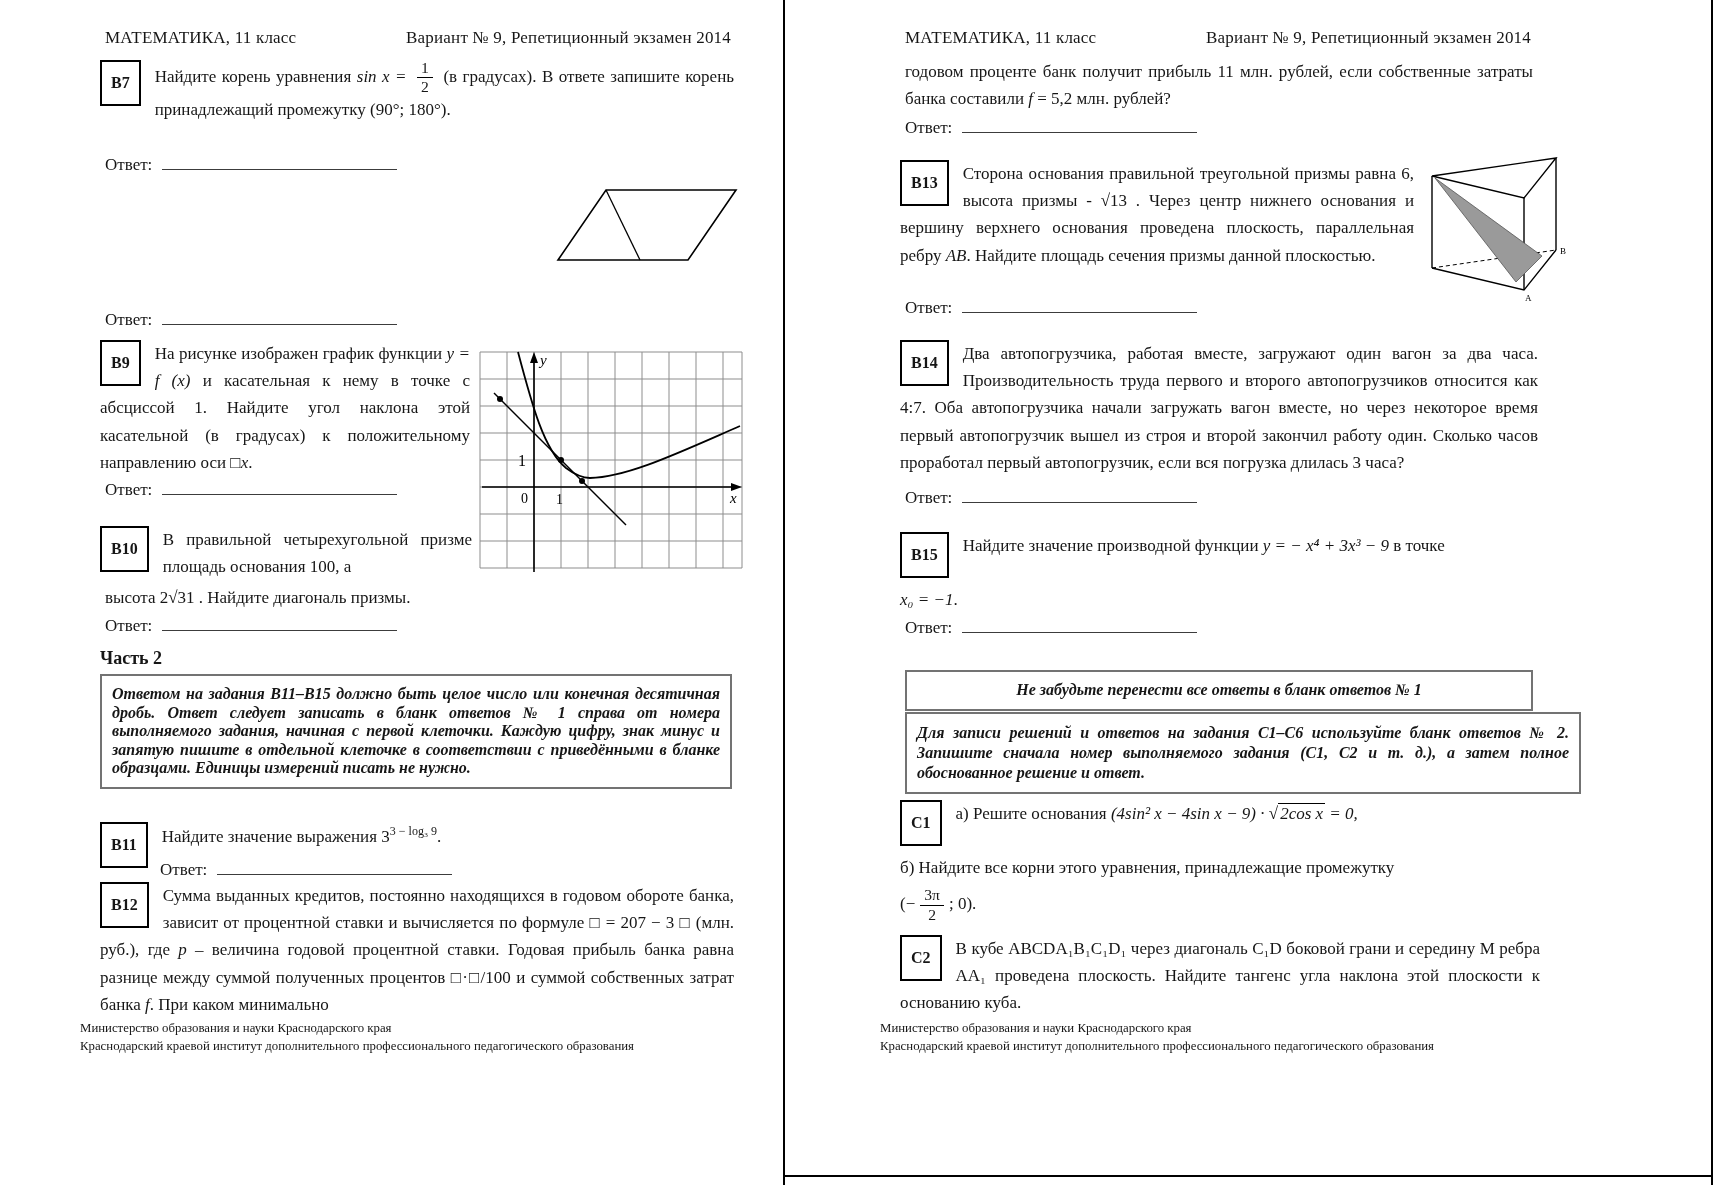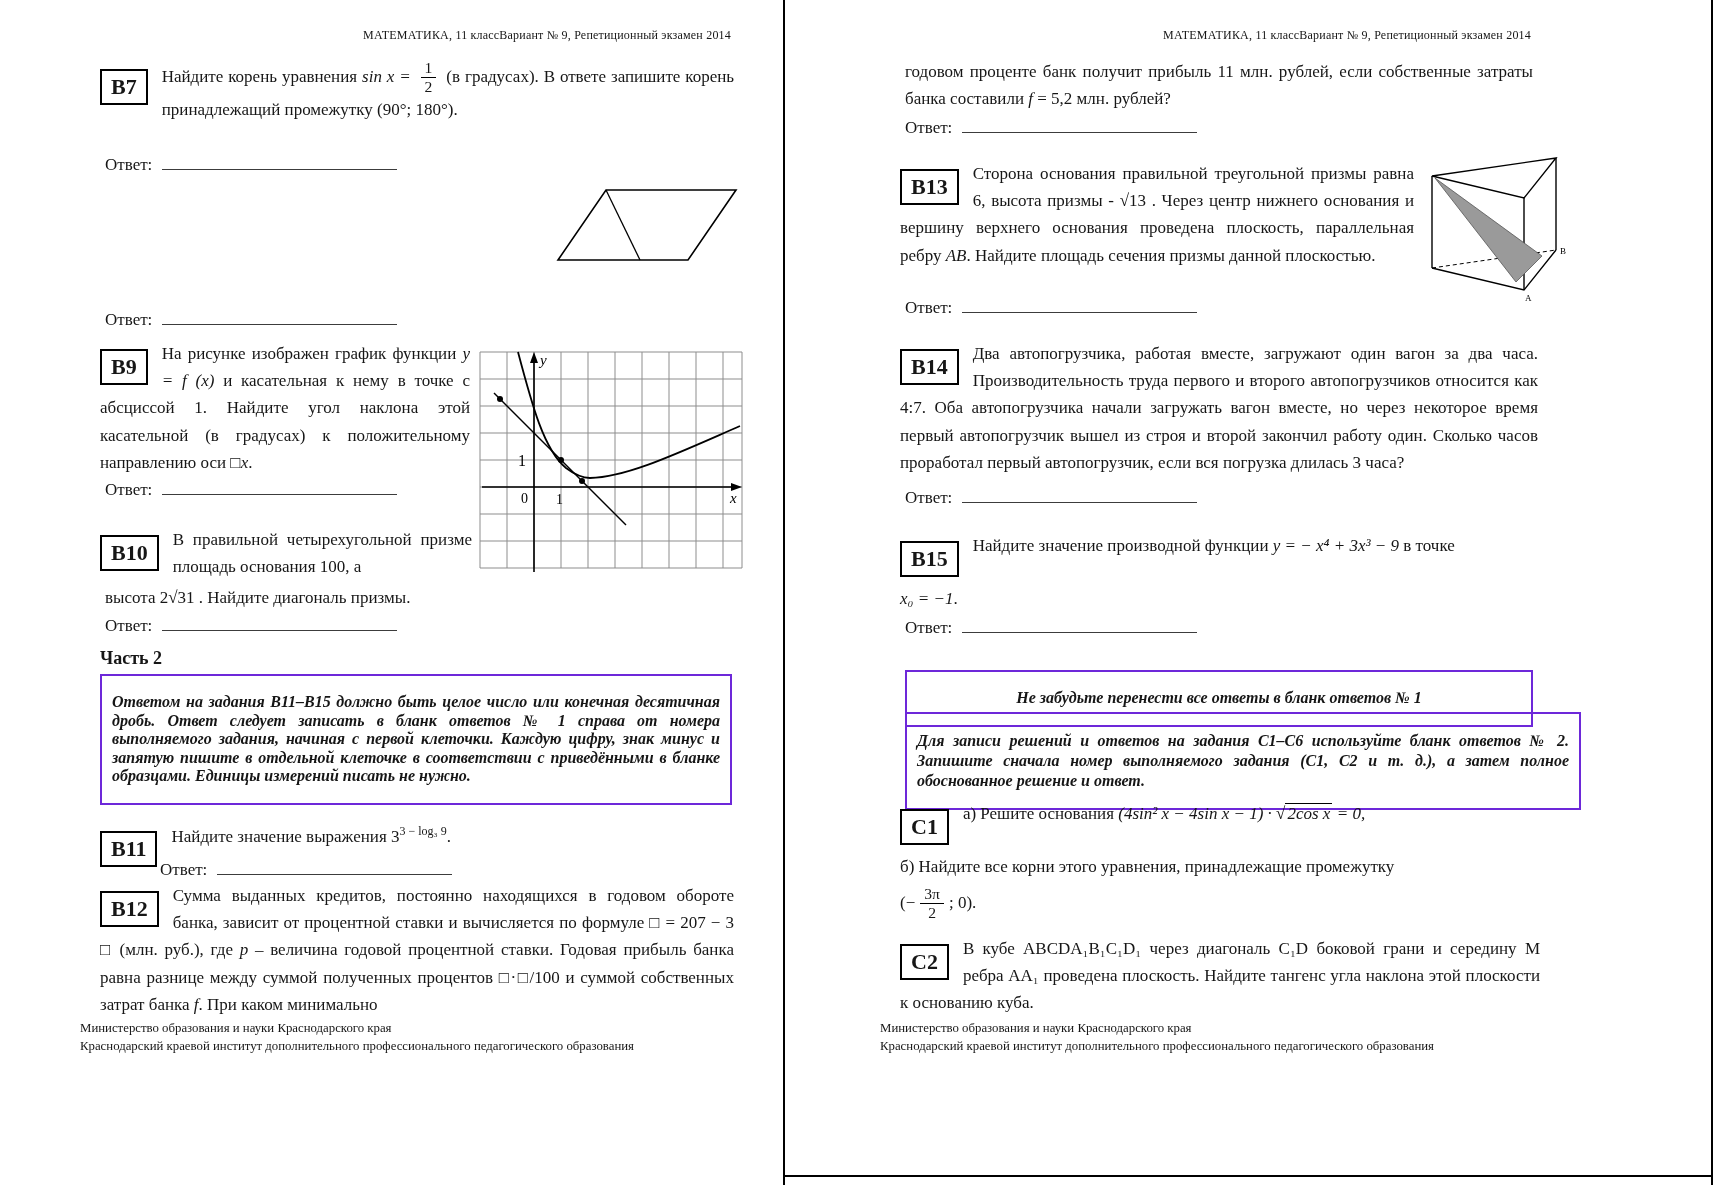--- a/index.html
+++ b/index.html
@@ -1,31 +1,31 @@
 <!DOCTYPE html>
 <html><head>
 <meta charset="utf-8">
 <style>
   *{margin:0;padding:0;box-sizing:border-box}
   html,body{background:#ffffff}
   #root{position:relative;width:1714px;height:1185px;background:#fff;
         font-family:"Liberation Serif","DejaVu Serif",serif;color:#161616;overflow:hidden}
   .abs{position:absolute}
-  .hdr{display:flex;justify-content:flex-end;font-size:12px;letter-spacing:.2px}
+  .hdr{display:flex;justify-content:space-between;font-size:17px;letter-spacing:.2px}
   .para{font-size:17px;line-height:1.6;text-align:justify}
-  .qbox{float:left;border:2px solid #000;font-weight:bold;font-size:22px;line-height:1.25;
-        padding:2px 9px;margin:9px 14px 8px 0;background:#fff}
+  .qbox{float:left;border:2px solid #000;font-weight:bold;font-size:16px;line-height:1.25;
+        padding:11px 9px;margin:0 14px 8px 0;background:#fff}
   .answer{font-size:17px}
   .blank{display:inline-block;width:235px;border-bottom:1.3px solid #3c3c3c;height:15px;margin-left:10px}
   .frac{display:inline-block;vertical-align:middle;text-align:center;line-height:1.05;margin:0 5px;font-size:.92em}
   .frac .fnum{display:block;border-bottom:1.3px solid #000;padding:0 4px 1px}
   .frac .fden{display:block;padding:1px 4px 0}
   .mi{font-style:italic}
   .center{text-align:left}
-  .notebox{border:2px solid #6d28d9;padding:17px 10px;font-weight:bold;font-style:italic;
+  .notebox{border:2px solid #737373;padding:9px 10px;font-weight:bold;font-style:italic;
            font-size:16px;line-height:1.16;text-align:justify}
   .sqrt-arg{border-top:1.5px solid #000;padding:0 2px}
   .footer{font-size:12.8px;line-height:1.4;text-align:left}
   .vline{background:#000}
   sup.expo{font-size:12px}
   svg{display:block}
   svg text{font-family:"Liberation Serif","DejaVu Serif",serif}
 </style>
 </head>
 <body>
@@ -172,21 +172,21 @@
   <div class="abs answer" style="left:905px;top:618px">
     <span>Ответ:</span><span class="blank"></span>
   </div>
 
   <div class="abs notebox center" style="left:905px;top:670px;width:628px;text-align:center">Не забудьте перенести все ответы в бланк ответов № 1</div>
   <div class="abs notebox" style="left:905px;top:712px;width:676px;line-height:1.25">Для записи решений и ответов на задания С1–С6 используйте бланк ответов № 2. Запишите сначала номер выполняемого задания (С1, С2 и т. д.), а затем полное обоснованное решение и ответ.</div>
 
   <div class="abs para" style="left:900px;top:800px;width:640px">
     <span class="qbox">С1</span>
     <span>а) Решите основания</span>
-    <span class="mi">(4sin² x − 4sin x − 1) ·</span>
+    <span class="mi">(4sin² x − 4sin x − 9) ·</span>
     <span>√</span><span class="sqrt-arg mi">2cos x</span>
     <span class="mi">= 0,</span>
     <div style="clear:both;margin-top:24px"><span>б) Найдите все корни этого уравнения, принадлежащие промежутку</span></div>
     <div style="margin-top:6px">
       <span>(−</span><span class="frac"><span class="fnum">3π</span><span class="fden">2</span></span><span>;  0).</span>
     </div>
   </div>
 
   <div class="abs para" style="left:900px;top:935px;width:640px">
     <span class="qbox">С2</span>

